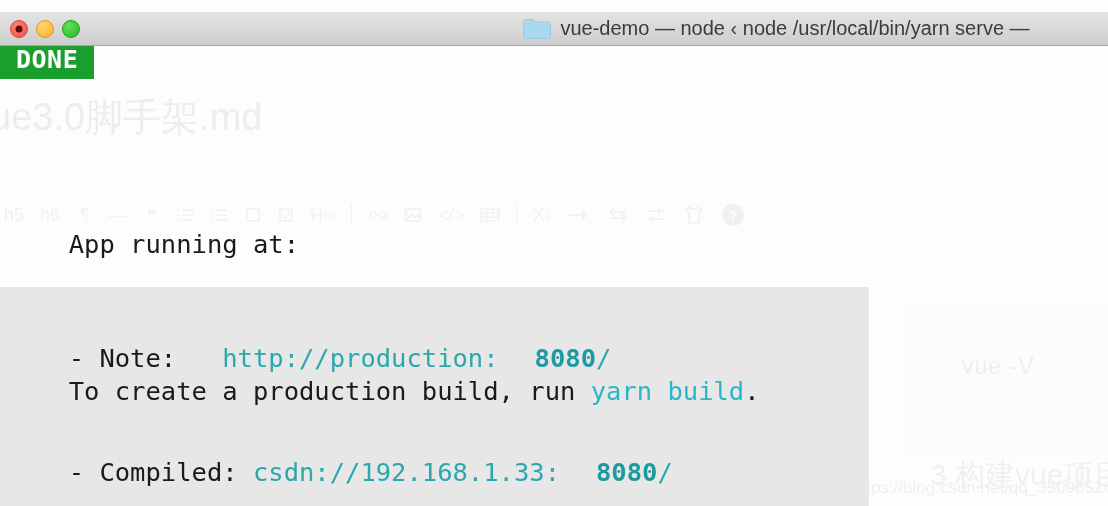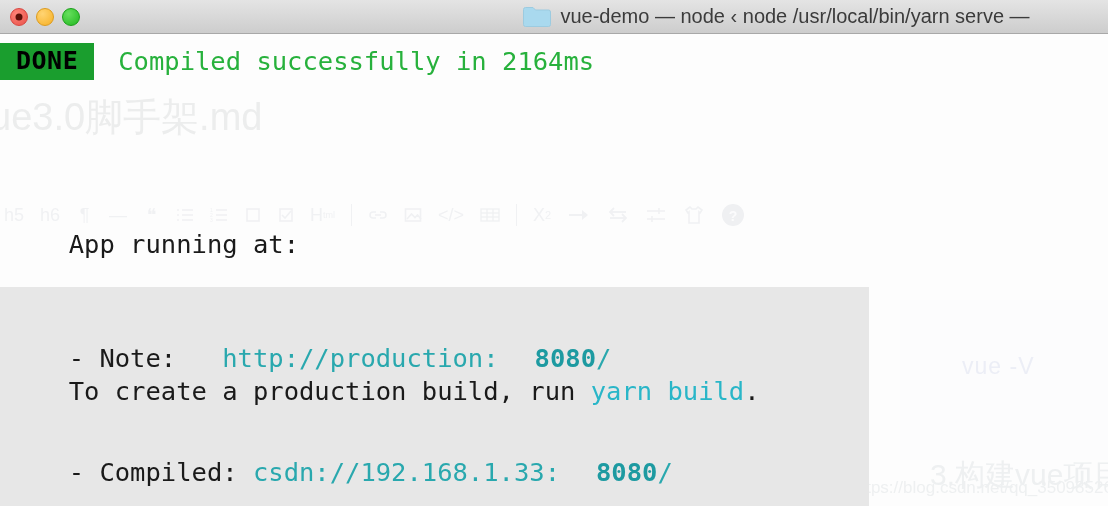--- a/index.html
+++ b/index.html
@@ -115,21 +115,21 @@
     top: 287px;
     width: 869px;
     height: 219px;
     background: #e7e7e7;
     z-index: 1;
   }
 
   
   .titlebar {
     position: absolute;
-    left: 0; top: 0;
+    left: 0; top: 12px;
     width: 1108px;
     height: 33px;
     background: linear-gradient(#e4e4e4, #cdcdcd);
     border-bottom: 1px solid #a8a8a8;
     z-index: 5;
     display: flex;
     align-items: center;
   }
   .lights {
     position: absolute;
@@ -202,21 +202,21 @@
   .done-line {
     position: absolute;
     left: 0;
     top: 9px;
     display: flex;
     align-items: center;
     white-space: pre;
   }
   .done-badge {
     background: #1a9e2e;
-    color: #000000;
+    color: #ffffff;
     font-family: "DejaVu Sans Mono", "Liberation Mono", monospace;
     font-weight: bold;
     font-size: 25px;
     padding: 4px 16px 5px 16px;
     letter-spacing: 0.5px;
     line-height: 28px;
   }
   .done-msg {
     color: #27b13c;
     margin-left: 24px;
@@ -356,21 +356,20 @@
 
     <div class="wm-url">https://blog.csdn.net/qq_35098526</div>
   </div>
 
   <div class="gray-block"></div>
 
   <div class="term">
 
     <div class="done-line">
       <span class="done-badge">DONE</span>
-      <span class="done-msg">Compiled successfully in 2164ms</span>
     </div>
 
     <div class="block-running">
       <div class="line">  App running at:</div>
       <div class="line"><span>  - Note:   </span><span class="url"><span>http://production:</span><b>8080</b><span>/</span></span></div>
       <div class="line"><span>  - Compiled: </span><span class="url"><span>csdn://192.168.1.33:</span><b>8080</b><span>/</span></span></div>
     </div>
 
     <div class="block-note">
       <div class="line"><span>  To create a production build, run </span><span class="cmd">yarn build</span><span>.</span></div>

